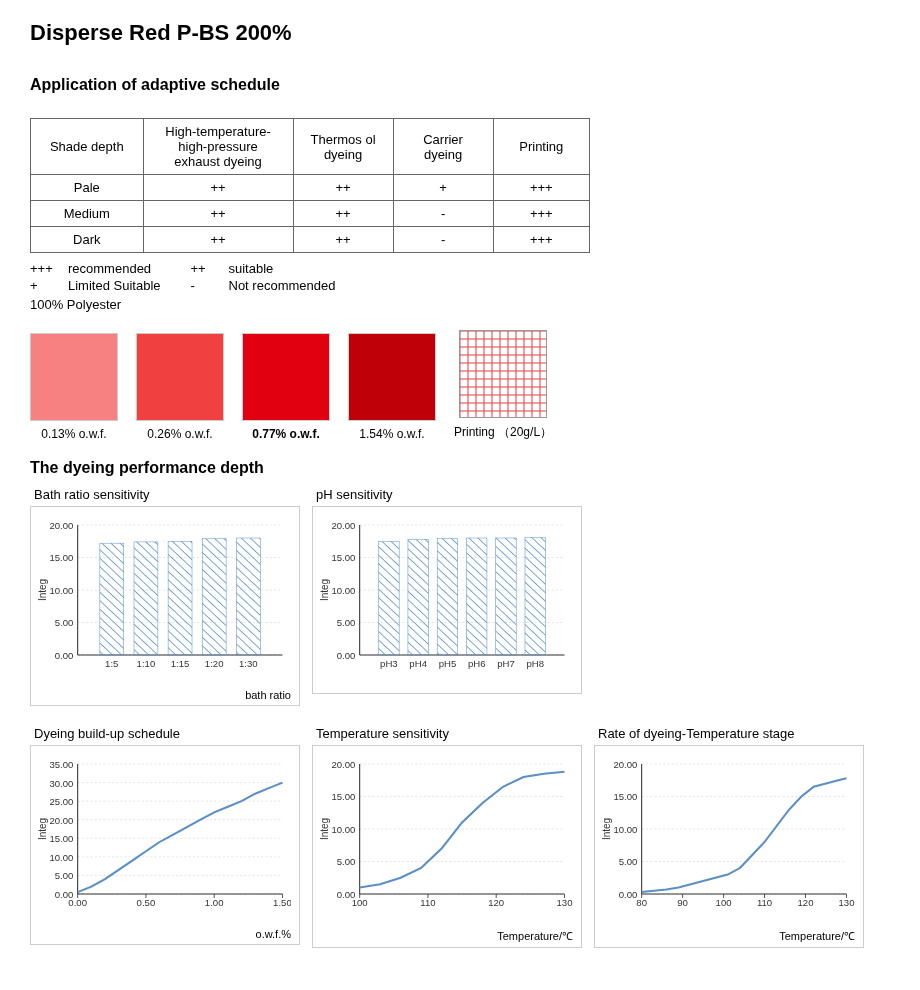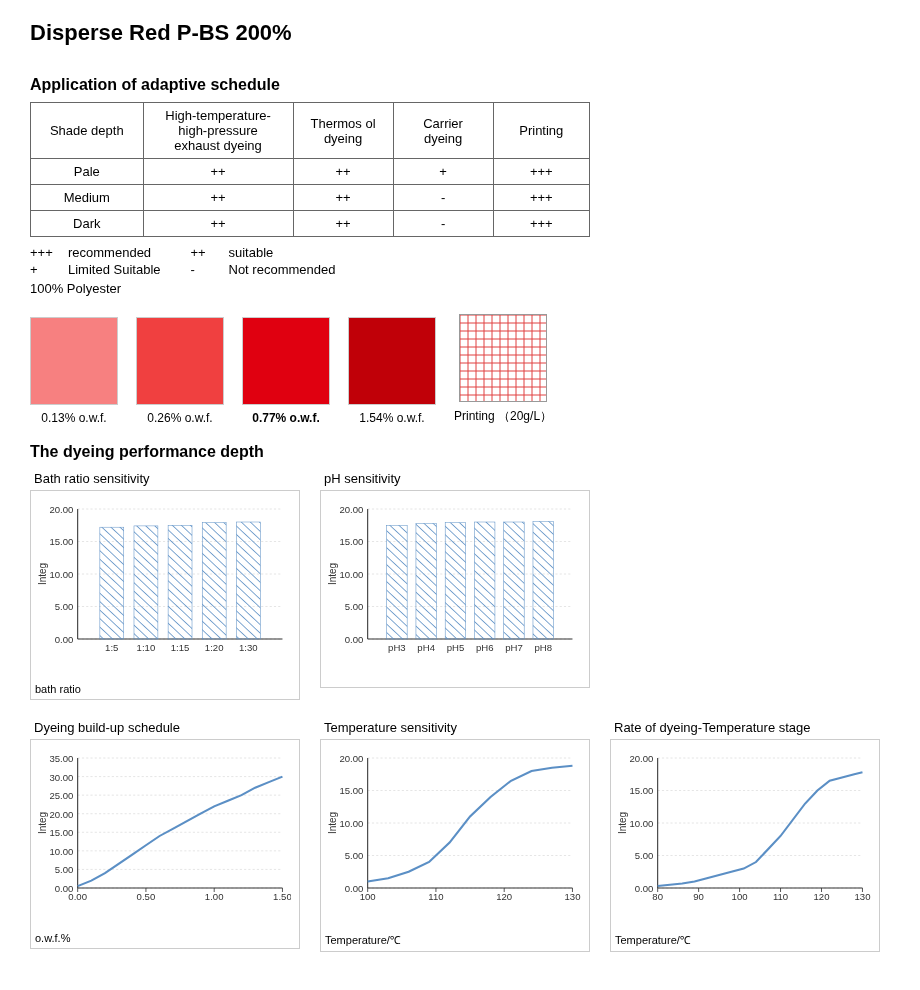--- a/index.html
+++ b/index.html
@@ -14,21 +14,21 @@
     }
     h1 {
       text-align: left;
       font-size: 22px;
       font-weight: bold;
       margin-bottom: 30px;
     }
     h2 {
       font-size: 16px;
       font-weight: bold;
-      margin-bottom: 8px;
+      margin-bottom: 24px;
     }
     
     .schedule-table {
       border-collapse: collapse;
       width: 100%;
       max-width: 560px;
       margin-bottom: 8px;
     }
     .schedule-table th, .schedule-table td {
       border: 1px solid #666;
@@ -102,21 +102,21 @@
       overflow: hidden;
     }
     
     .section-title {
       font-size: 16px;
       font-weight: bold;
       margin: 18px 0 10px 0;
     }
     .charts-row {
       display: flex;
-      gap: 20px;
+      gap: 12px;
       margin-bottom: 20px;
       flex-wrap: wrap;
     }
     .chart-container {
       display: flex;
       flex-direction: column;
       border: 1px solid #ccc;
       padding: 8px 8px 4px 4px;
       width: 270px;
     }
@@ -130,22 +130,22 @@
       position: relative;
       width: 100%;
       height: 170px;
     }
     svg.chart-svg {
       width: 100%;
       height: 100%;
     }
     .chart-xlabel {
       font-size: 11px;
-      text-align: left;
-      margin-top: 14px;
+      text-align: right;
+      margin-top: 4px;
     }
   </style>
 </head>
 <body>
 
 <svg width="0" height="0" style="position:absolute">
   <defs>
     <pattern id="hatch" patternUnits="userSpaceOnUse" width="6" height="6" patternTransform="rotate(-45)">
       <line x1="0" y1="0" x2="0" y2="6" stroke="#5b8fc5" stroke-width="1.5"></line>
     </pattern>

